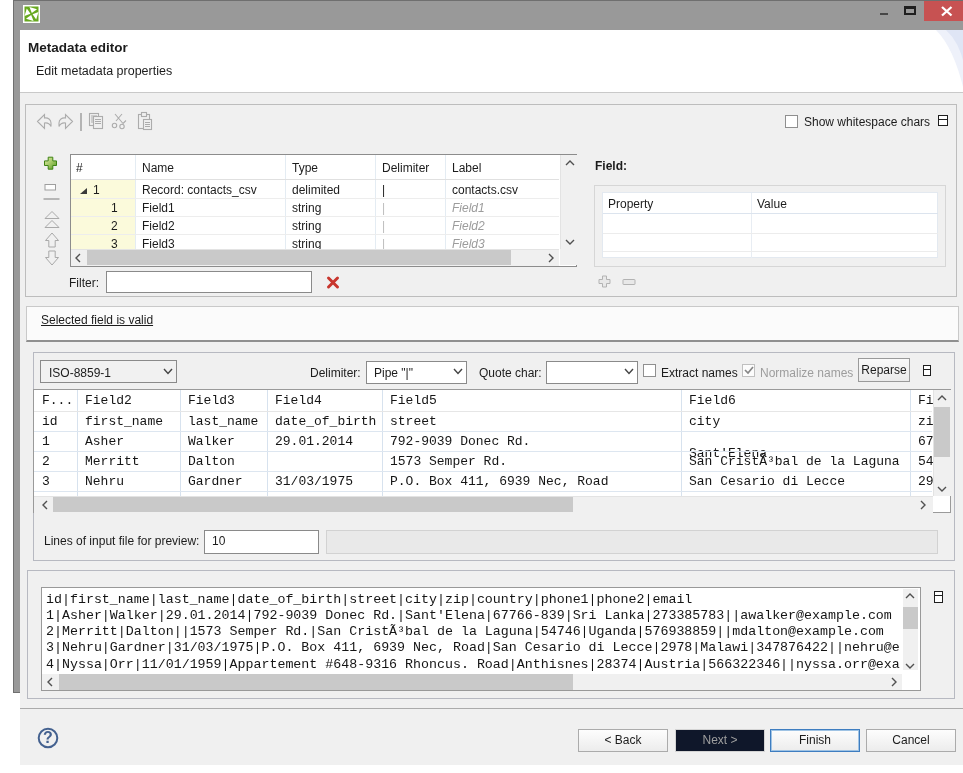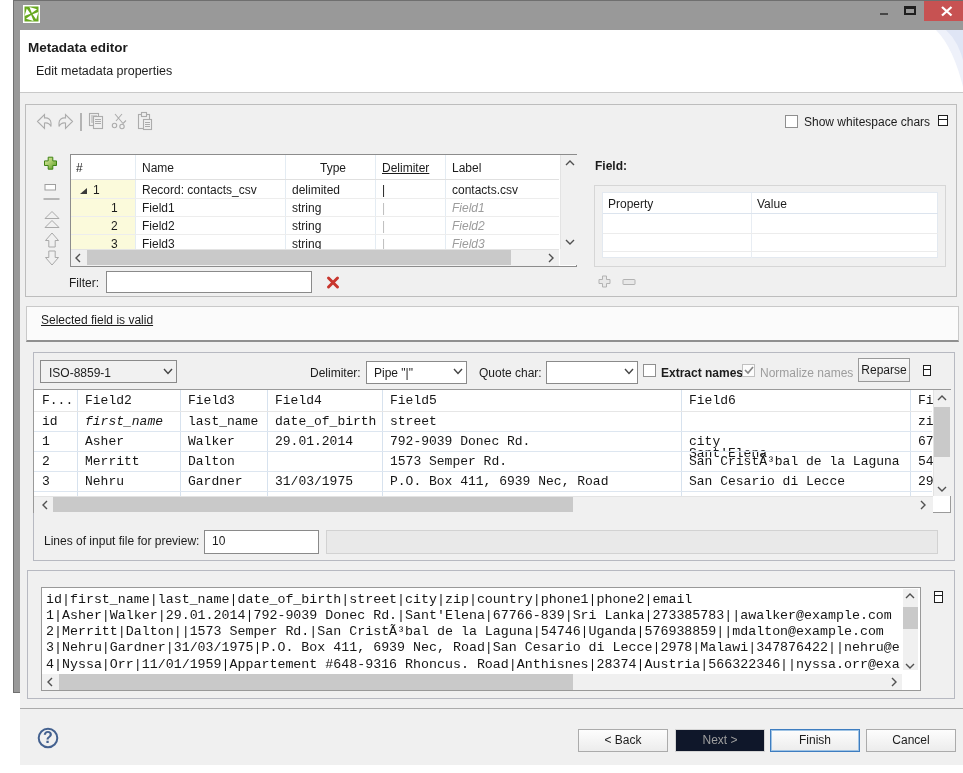--- a/index.html
+++ b/index.html
@@ -130,22 +130,22 @@
         <path d="M11 112 L17.5 104.5 L14.2 104.5 L14.2 98 L7.8 98 L7.8 104.5 L4.5 104.5 Z"></path>
       </g>
     </svg>
   </div>
 
   <div class="abs tbl" id="tbl1"></div>
   <div class="abs" id="t1yellow"></div>
 
   <div class="abs t1txt" style="left:63px;top:161px;">#</div>
   <div class="abs t1txt" style="left:129px;top:161px;">Name</div>
-  <div class="abs t1txt" style="left:279px;top:161px;margin-left:28px;">Type</div>
-  <div class="abs t1txt" style="left:369px;top:161px;text-decoration:underline;">Delimiter</div>
+  <div class="abs t1txt" style="left:279px;top:161px;">Type</div>
+  <div class="abs t1txt" style="left:369px;top:161px;">Delimiter</div>
   <div class="abs t1txt" style="left:439px;top:161px;">Label</div>
 
   <div class="abs colline" style="left:122px;top:155px;height:94px;"></div>
   <div class="abs colline" style="left:272px;top:155px;height:94px;"></div>
   <div class="abs colline" style="left:362px;top:155px;height:94px;"></div>
   <div class="abs colline" style="left:432px;top:155px;height:94px;"></div>
 
   <div class="abs rowline" style="left:58px;top:179px;width:488px;background:#e0e0e0"></div>
   <div class="abs rowline" style="left:58px;top:198px;width:488px;"></div>
   <div class="abs rowline" style="left:58px;top:216px;width:488px;"></div>
@@ -226,41 +226,41 @@
   <div class="abs" style="left:361px;top:366px;">Pipe "|"</div>
   <svg class="abs" style="left:440px;top:368px" width="10" height="7">
       <path d="M1 1 L5 5.5 L9 1" stroke="#444" fill="none" stroke-width="1.4"></path>
     </svg>
   <div class="abs" style="left:466px;top:366px;">Quote char:</div>
   <div class="abs combo" style="left:533px;top:361px;width:90px;height:21px;background:#fff;"></div>
   <svg class="abs" style="left:611px;top:368px" width="10" height="7">
       <path d="M1 1 L5 5.5 L9 1" stroke="#444" fill="none" stroke-width="1.4"></path>
     </svg>
   <div class="abs cb" style="left:630px;top:364px;"></div>
-  <div class="abs" style="left:648px;top:366px;font-weight:bold;">Extract names</div>
+  <div class="abs" style="left:648px;top:366px;">Extract names</div>
   <div class="abs cb" style="left:729px;top:364px;border-color:#c0c0c0;background:#fcfcfc;"></div>
   <svg class="abs" style="left:731px;top:366px" width="10" height="9">
       <path d="M1 4 L4 7 L9 1" stroke="#868686" fill="none" stroke-width="1.7"></path>
     </svg>
   <div class="abs" style="left:747px;top:366px;color:#9d9d9d;">Normalize names</div>
   <div class="abs" id="reparse">Reparse</div>
   <div class="abs icon-pane" style="left:910px;top:365px;width:6px;height:9px;">
       <div></div>
     </div>
 
   <div class="abs tbl" id="tbl2" style="border-color:#9a9a9a;"></div>
   <div class="abs" id="t2clip" style="left:21px;top:390px;width:899px;height:106px;overflow:hidden;">
     <div class="abs mono" style="left:8px;top:3px;">F...</div>
     <div class="abs" id="t2body">
         <div class="abs mono" style="left:8px;top:24px;text-align:center;">id</div>
-        <div class="abs mono" style="left:51px;top:24px;font-style:italic;">first_name</div>
+        <div class="abs mono" style="left:51px;top:24px;">first_name</div>
         <div class="abs mono" style="left:154px;top:24px;">last_name</div>
         <div class="abs mono" style="left:241px;top:24px;">date_of_birth</div>
         <div class="abs mono" style="left:356px;top:24px;">street</div>
-        <div class="abs mono" style="left:655px;top:24px;margin-top:20px;">city</div>
+        <div class="abs mono" style="left:655px;top:24px;">city</div>
         <div class="abs mono" style="left:884px;top:24px;">zip</div>
         <div class="abs mono" style="left:8px;top:44px;">1</div>
         <div class="abs mono" style="left:51px;top:44px;">Asher</div>
         <div class="abs mono" style="left:154px;top:44px;">Walker</div>
         <div class="abs mono" style="left:241px;top:44px;">29.01.2014</div>
         <div class="abs mono" style="left:356px;top:44px;">792-9039 Donec Rd.</div>
         <div class="abs mono" style="left:655px;top:44px;margin-top:12px;">Sant'Elena</div>
         <div class="abs mono" style="left:884px;top:44px;">67766-839</div>
         <div class="abs mono" style="left:8px;top:64px;">2</div>
         <div class="abs mono" style="left:51px;top:64px;">Merritt</div>

